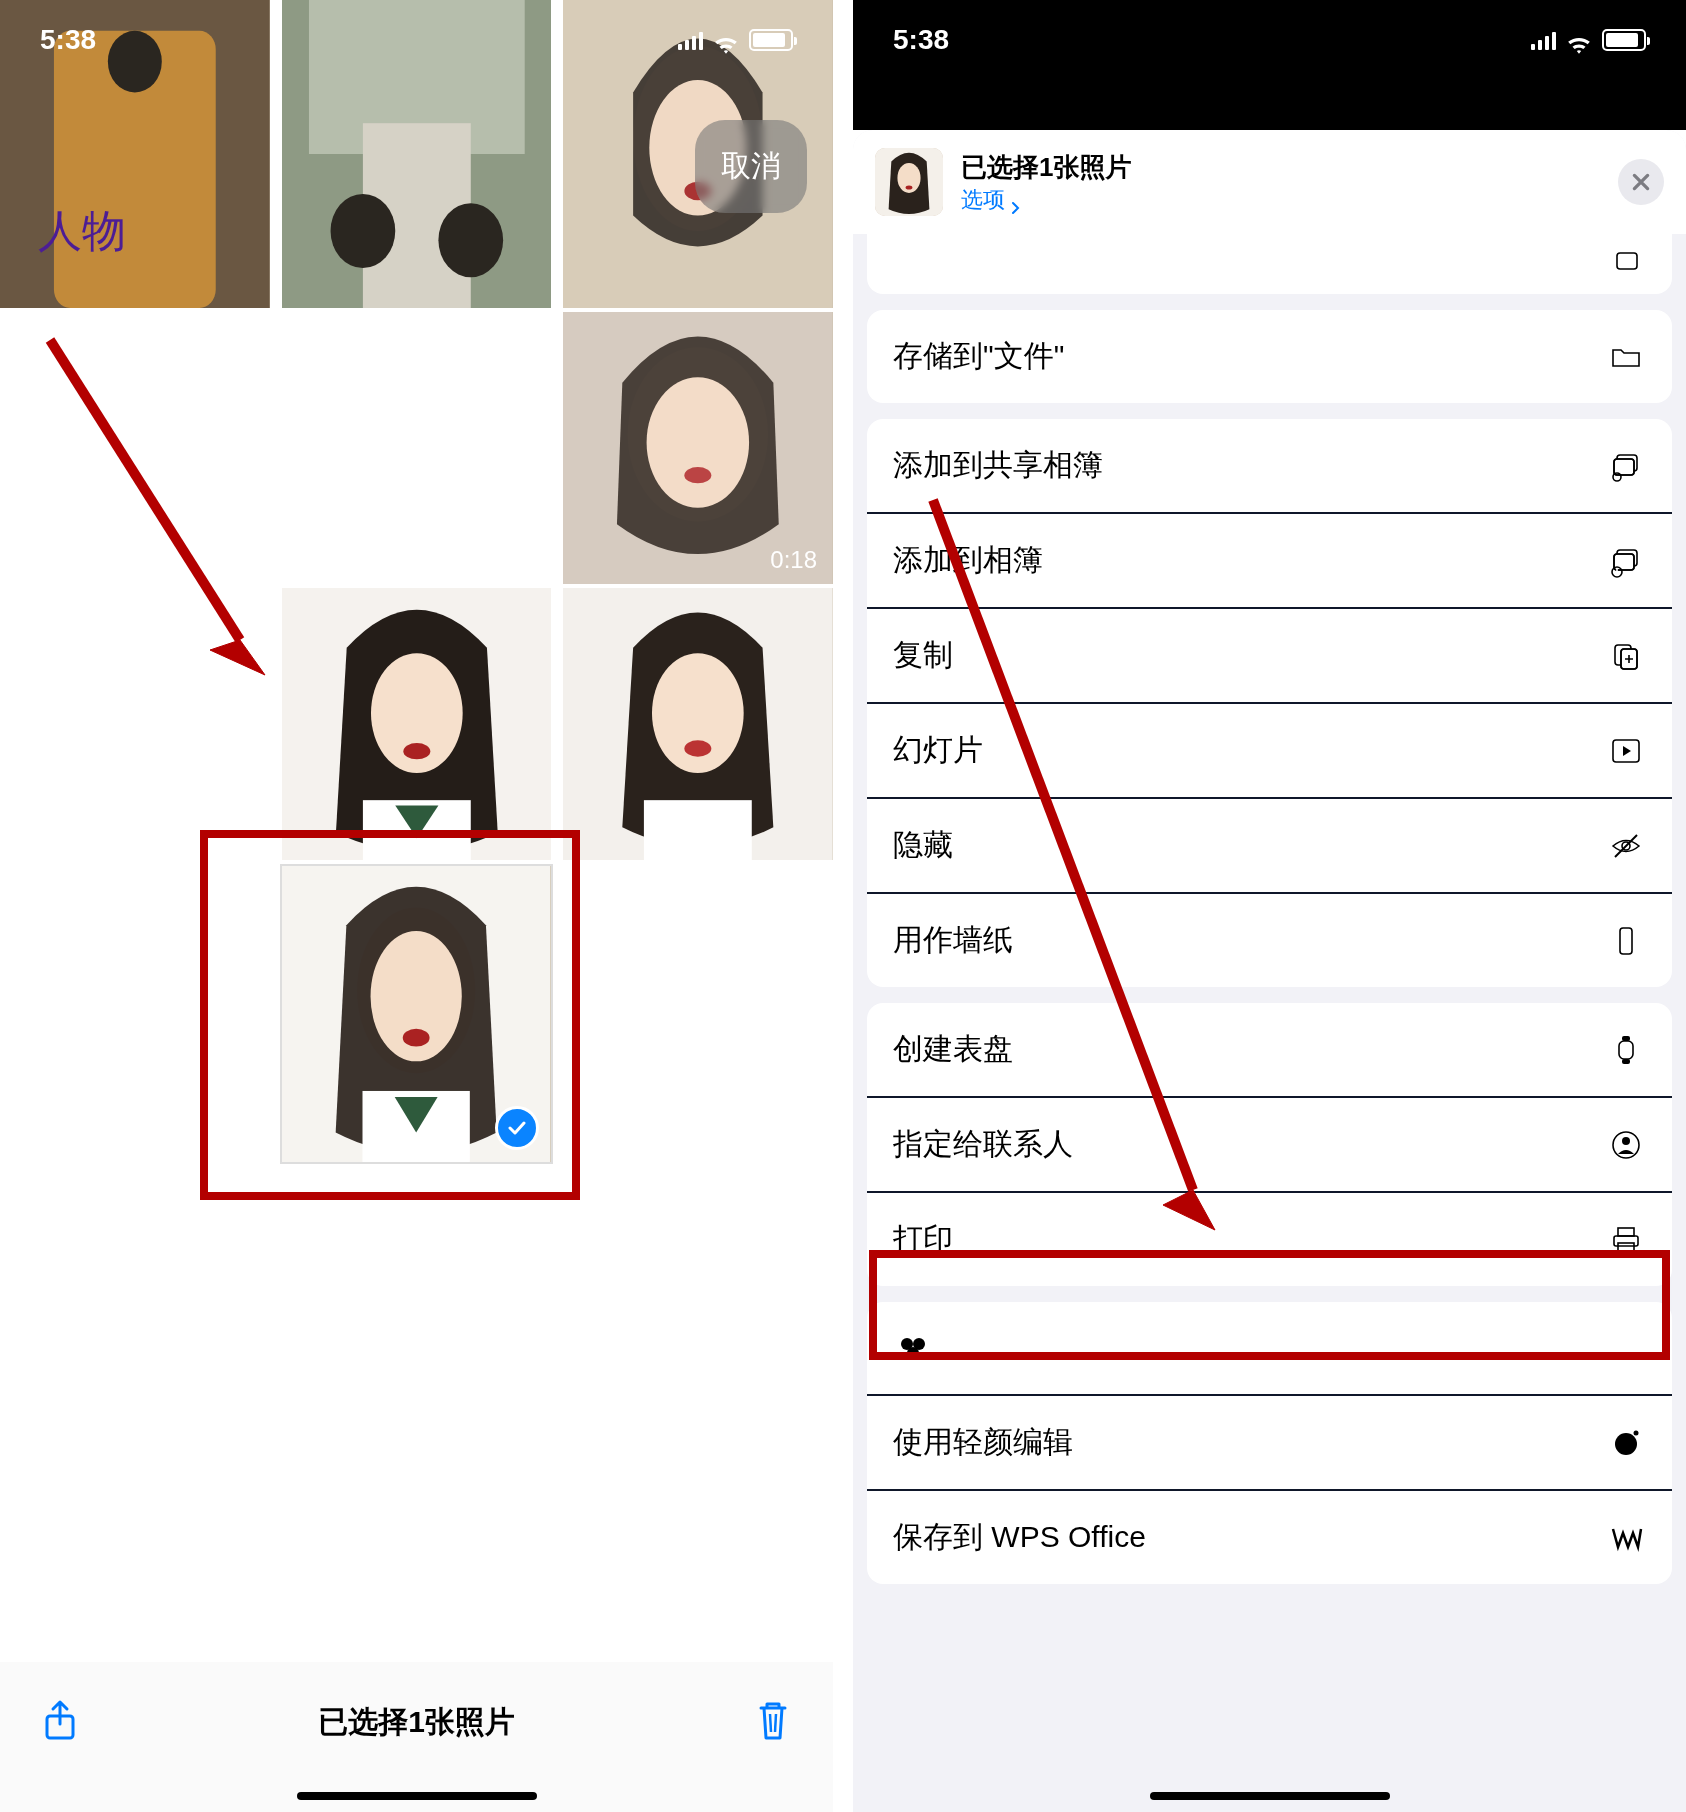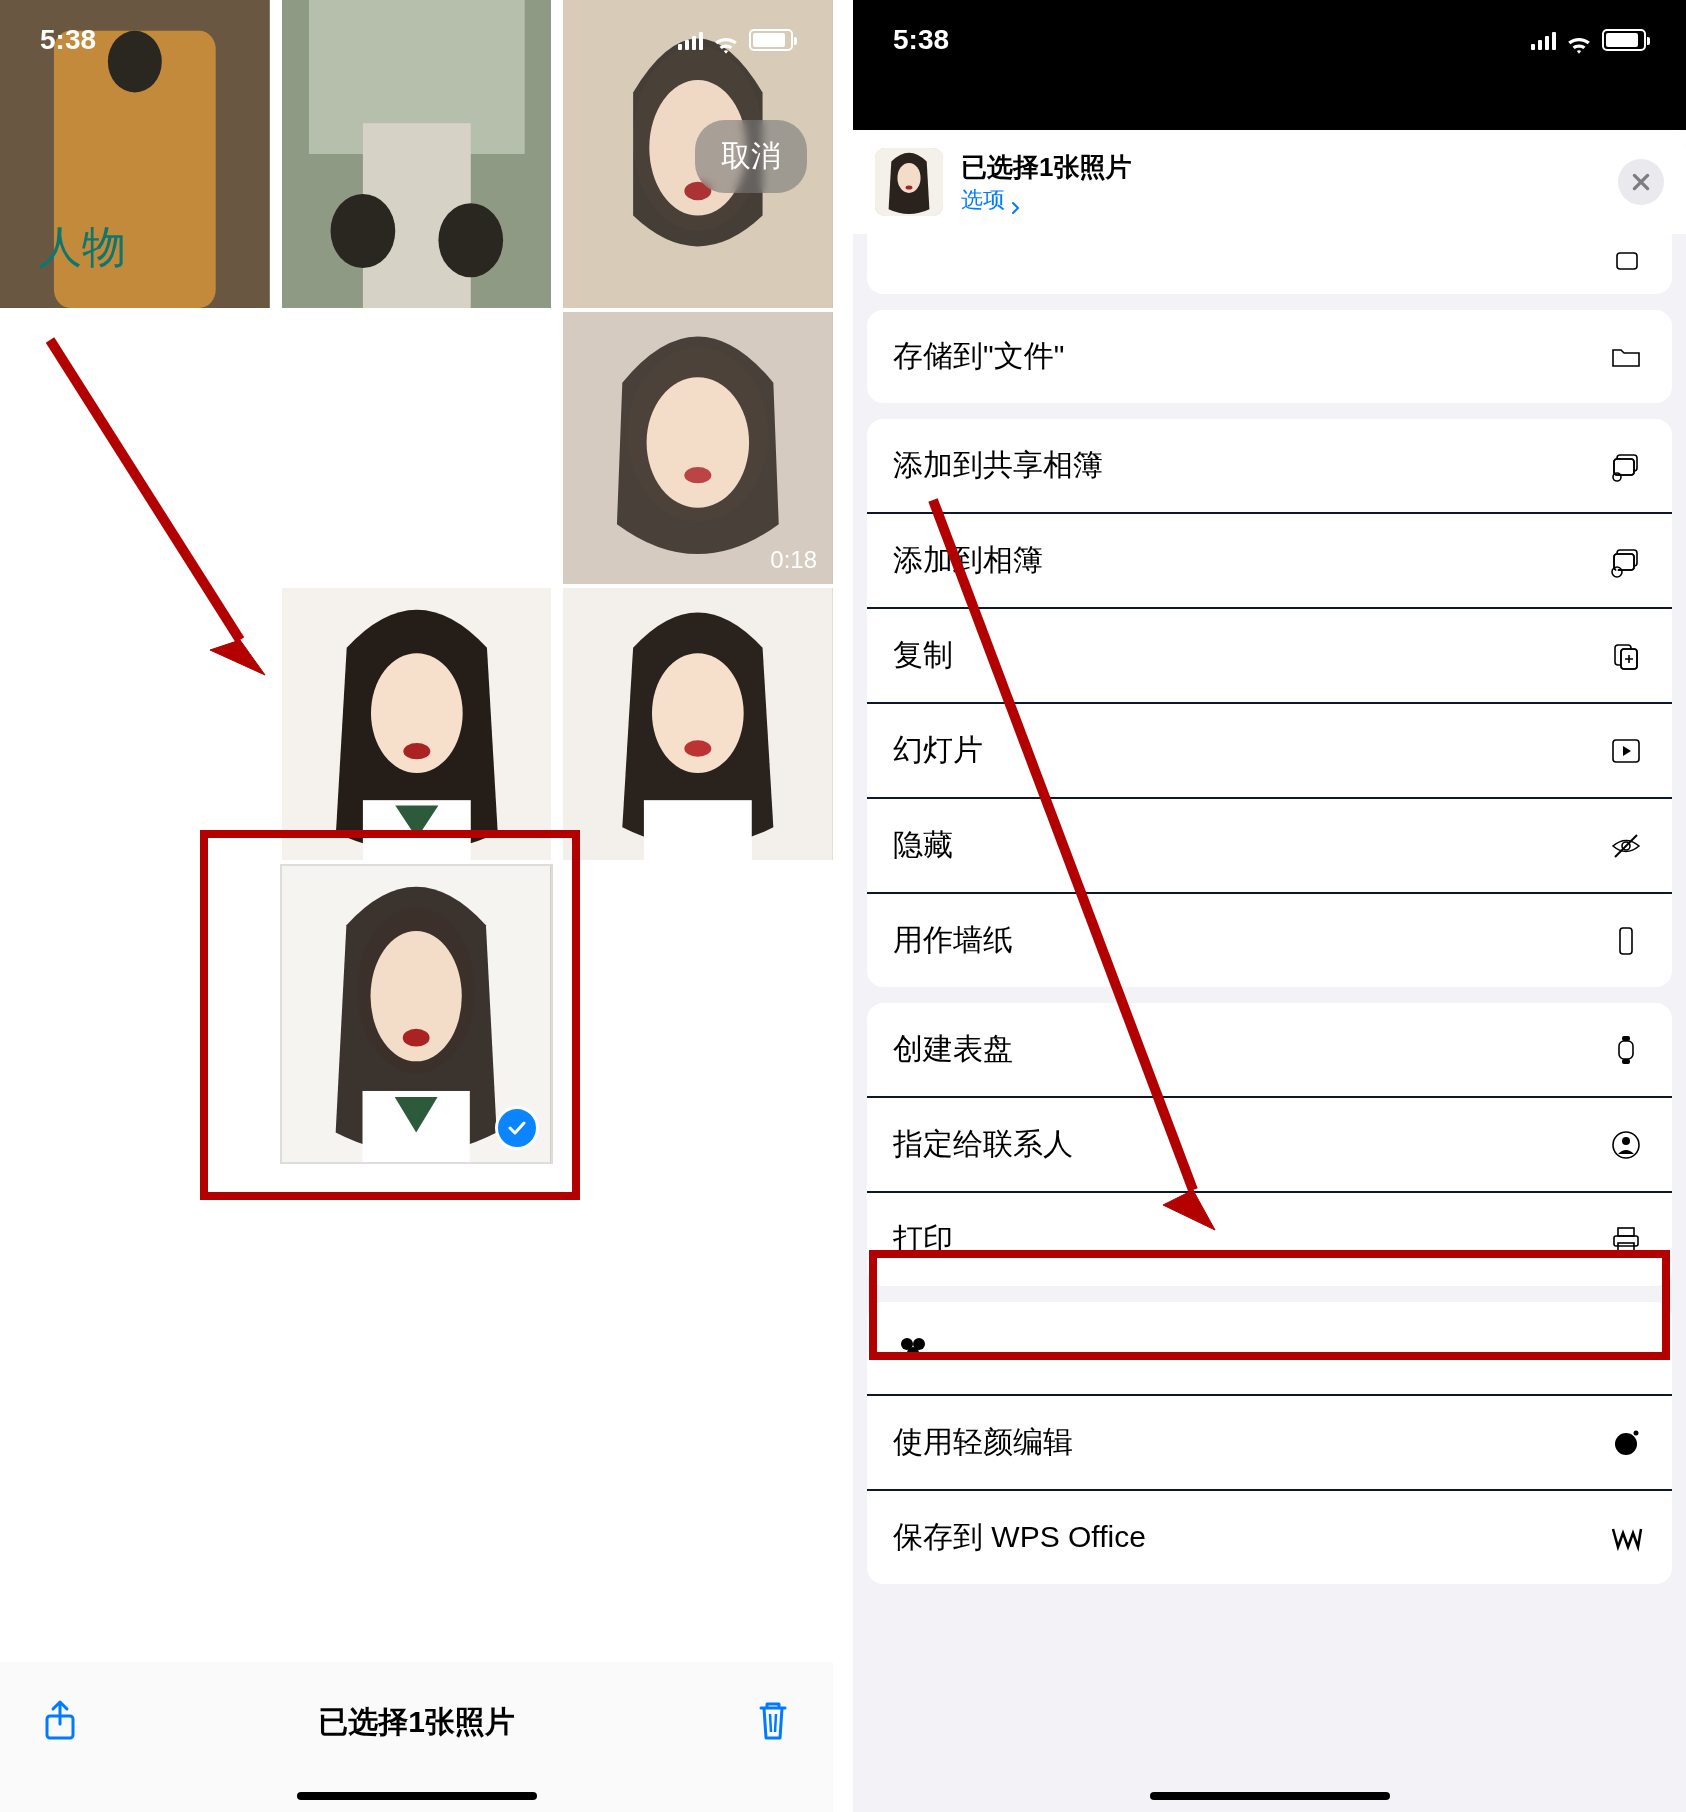--- a/index.html
+++ b/index.html
@@ -59,34 +59,34 @@
   }
   .thumb {
     background: #c8bba6;
     position: relative;
     overflow: hidden;
   }
   .thumb svg { width: 100%; height: 100%; display:block; }
   .album-label {
     position: absolute;
     left: 38px;
-    top: 218px;
-    color: #0f766e;
+    top: 202px;
+    color: #4c1d95;
     font-size: 44px;
     font-weight: 500;
     z-index: 30;
   }
   .cancel-pill {
     position: absolute;
     right: 26px;
     top: 120px;
     background: rgba(120,120,120,0.6);
     color: #fff;
     border-radius: 30px;
-    padding: 16px 26px;
+    padding: 26px 26px;
     font-size: 30px;
     z-index: 30;
     backdrop-filter: blur(4px);
   }
   .video-time {
     position: absolute;
     right: 16px;
     bottom: 10px;
     color: #fff;
     font-size: 24px;

